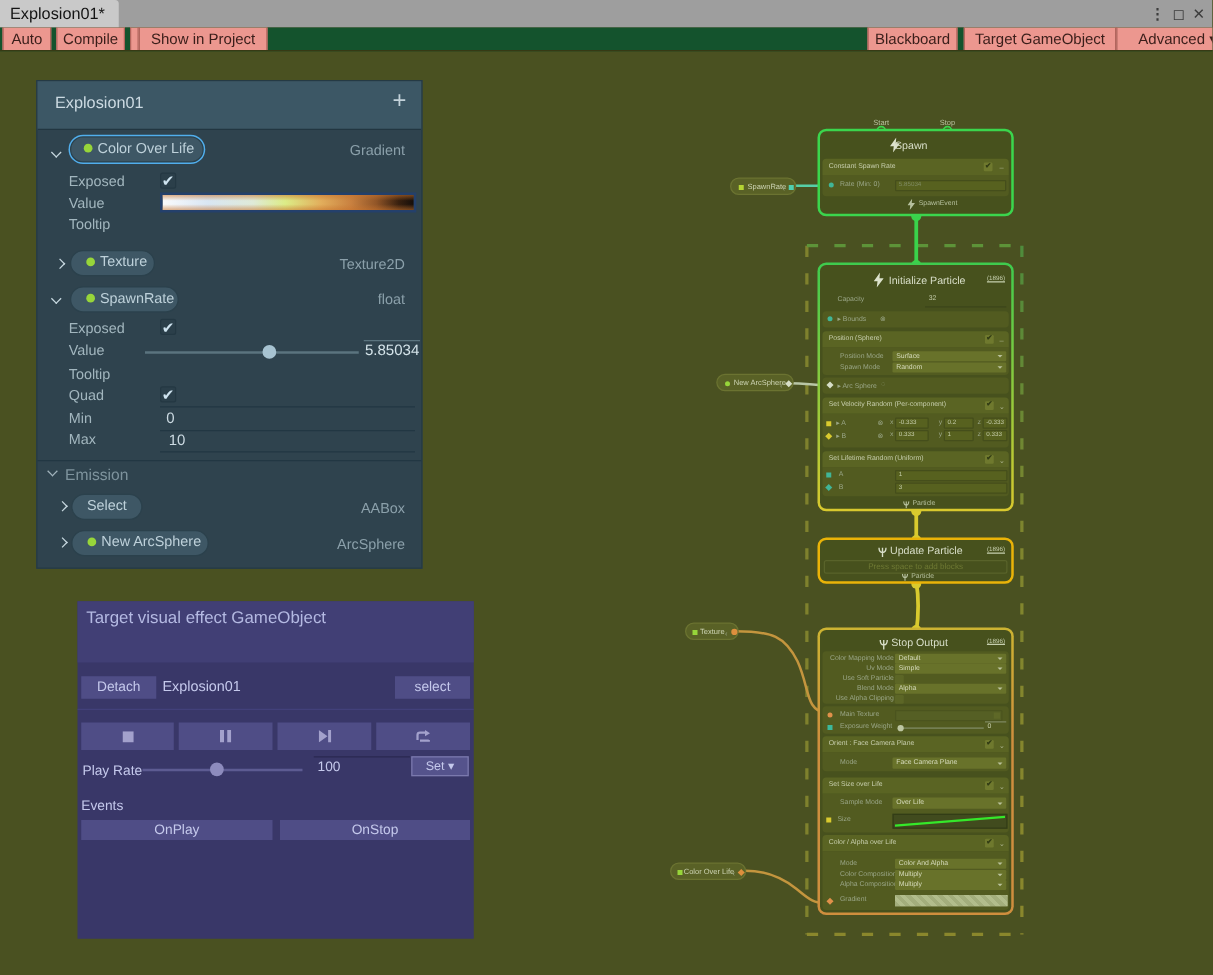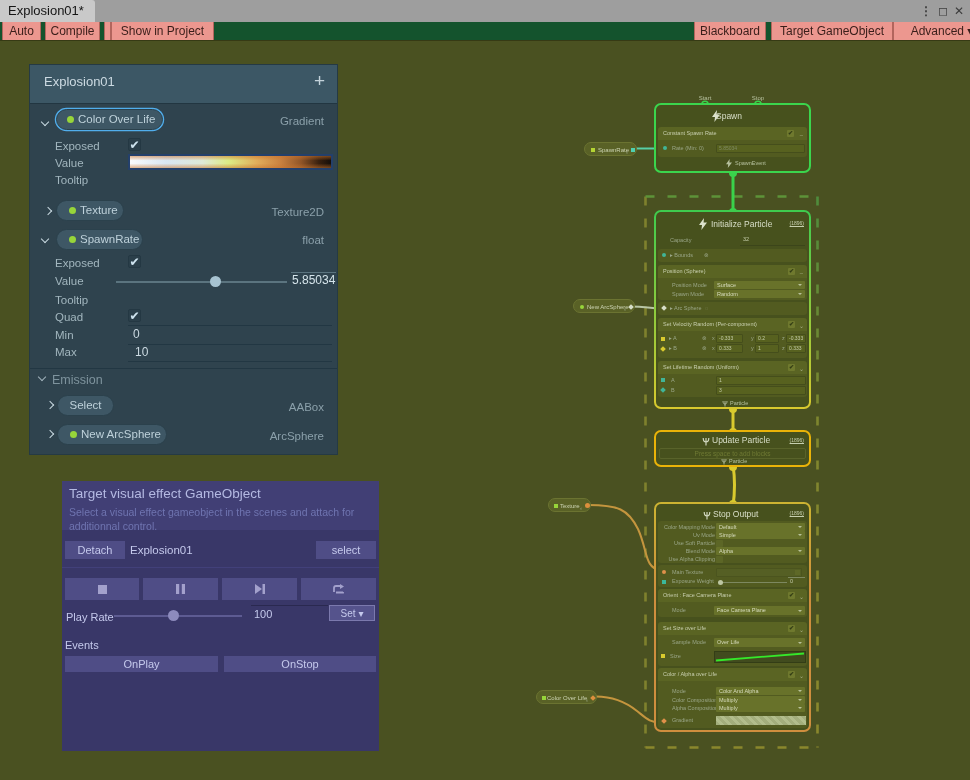--- a/index.html
+++ b/index.html
@@ -387,21 +387,20 @@
   <div class="bb-type" style="top:336px;">AABox</div>
 
   <div class="chev cright" style="left:18px; top:366px;"></div>
   <div class="pill" style="left:27px; top:359px; width:110px; padding-left:12px;"><span class="gdot"></span>New ArcSphere</div>
   <div class="bb-type" style="top:365px;">ArcSphere</div>
 </div>
 
 <div id="tp">
   <div id="tphead">
     <div style="position:absolute; left:7px; top:5px; color:#b4b9e2; font-size:13.5px;">Target visual effect GameObject</div>
-    <div style="position:absolute; left:7px; top:24px; width:308px; color:#6f74b0; font-size:10.5px; line-height:1.35;">Select a visual effect gameobject in the scenes and attach for additionnal control.</div>
   </div>
   <div class="pbtn" style="left:3px; top:60px; width:60px; height:18px; line-height:18px;">Detach</div>
   <div class="ptext" style="left:68px; top:63px; font-size:11.5px;">Explosion01</div>
   <div class="pbtn" style="left:254px; top:60px; width:60px; height:18px; line-height:18px;">select</div>
   <div style="position:absolute; left:0; top:86px; width:317px; height:1px; background:#42407a;"></div>
 
   <div class="pbtn mbtn" style="left:3px; top:97px; width:74px; height:22px;">
       <svg width="9" height="9">
         <rect width="9" height="9" fill="#a3a1cc"></rect>
       </svg>

